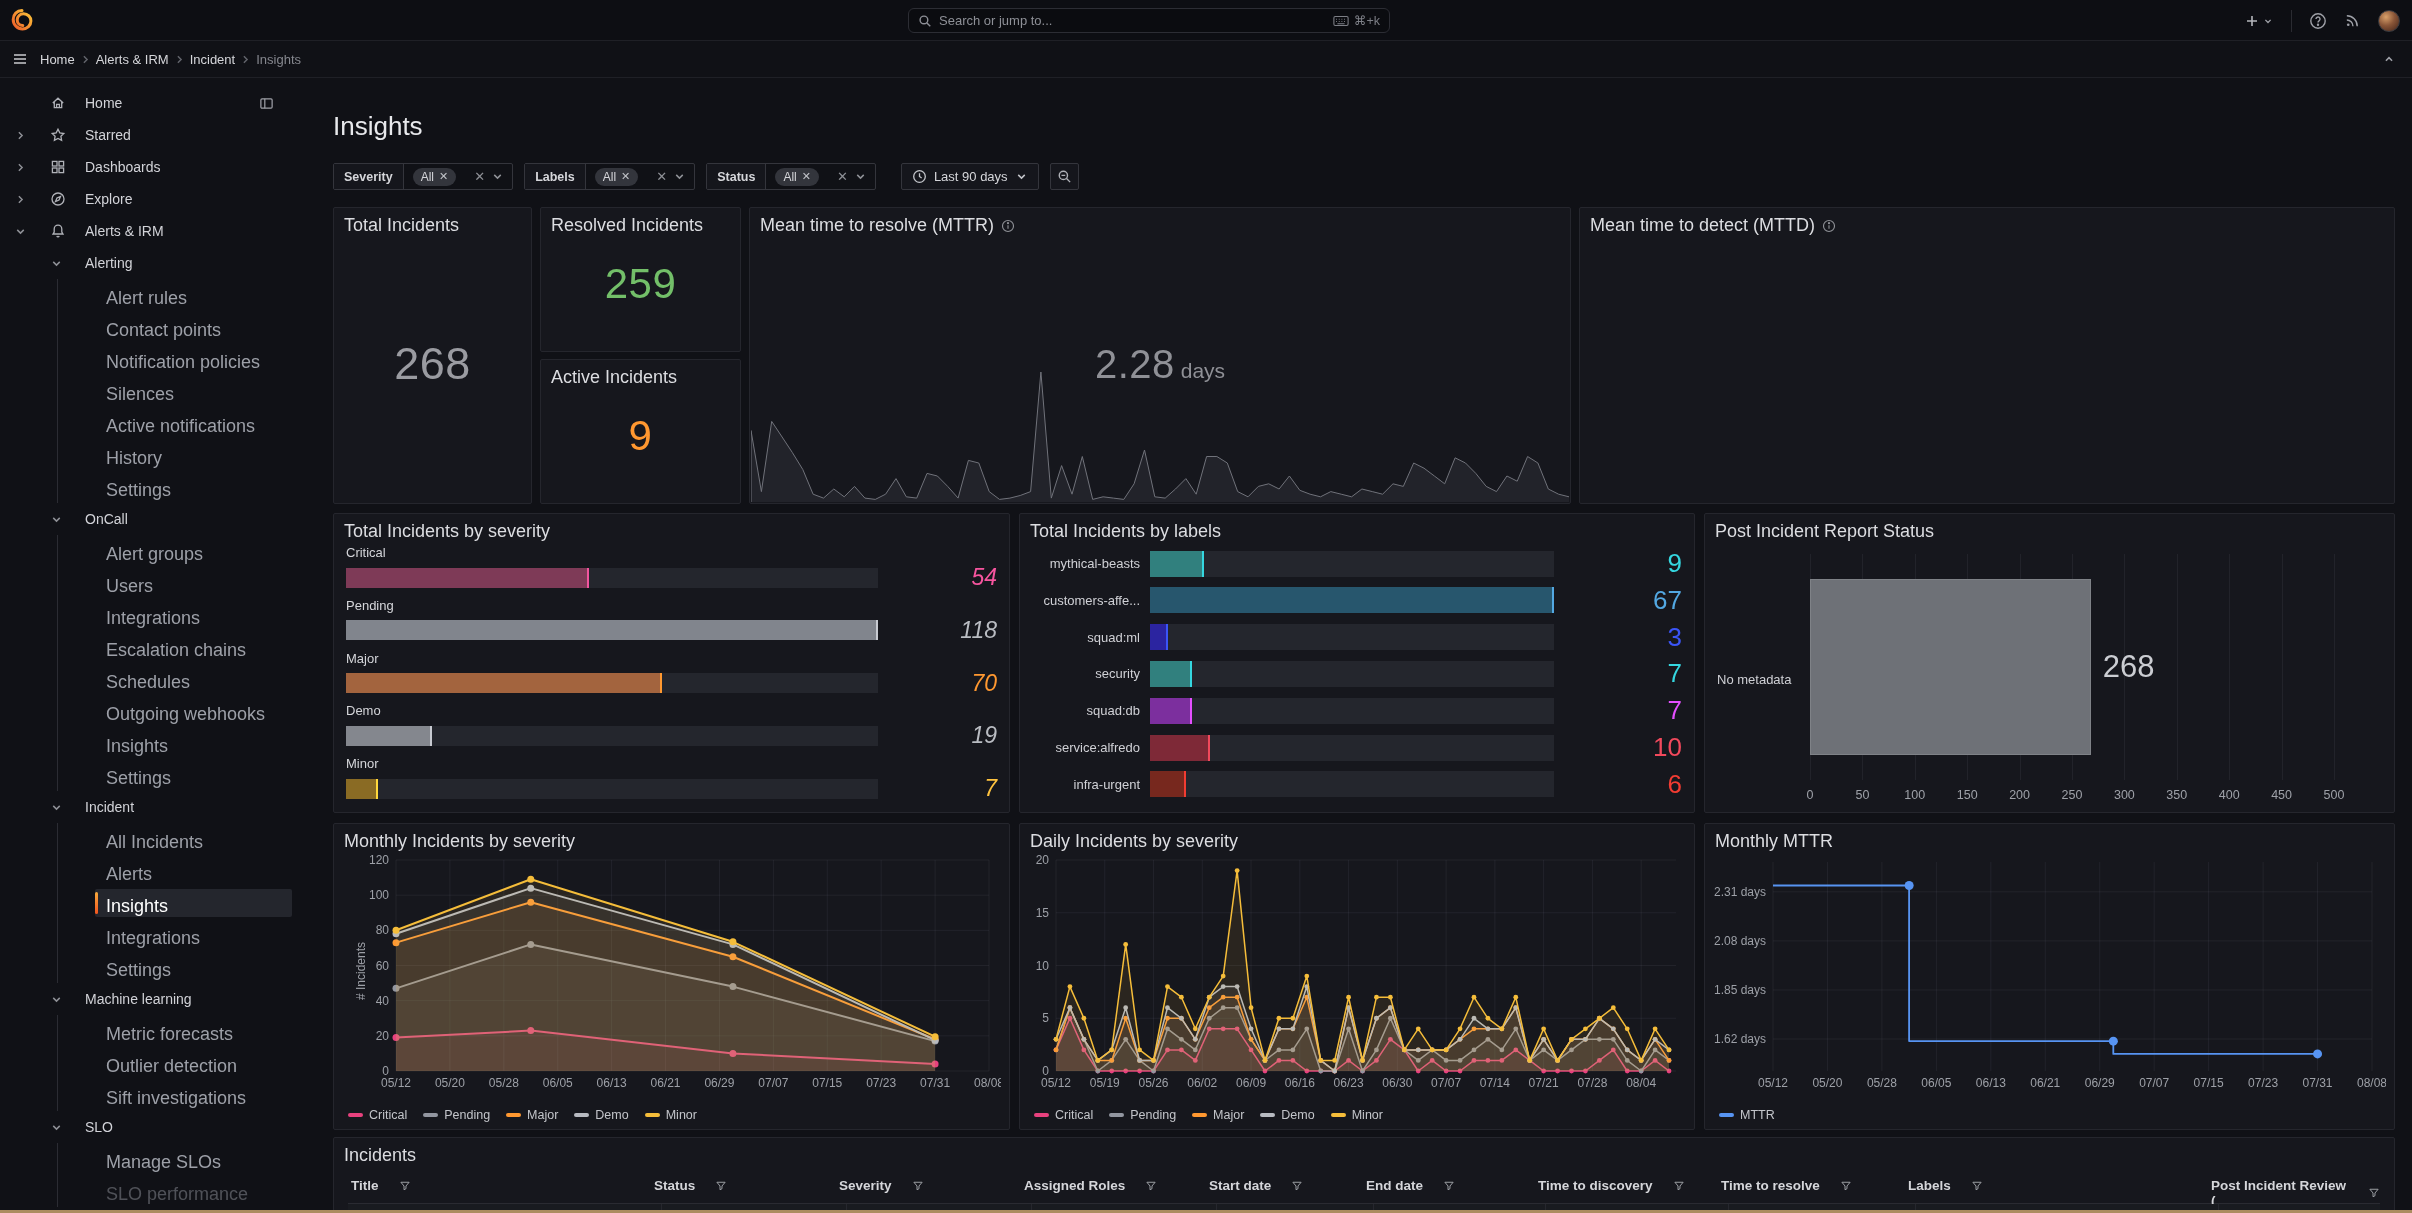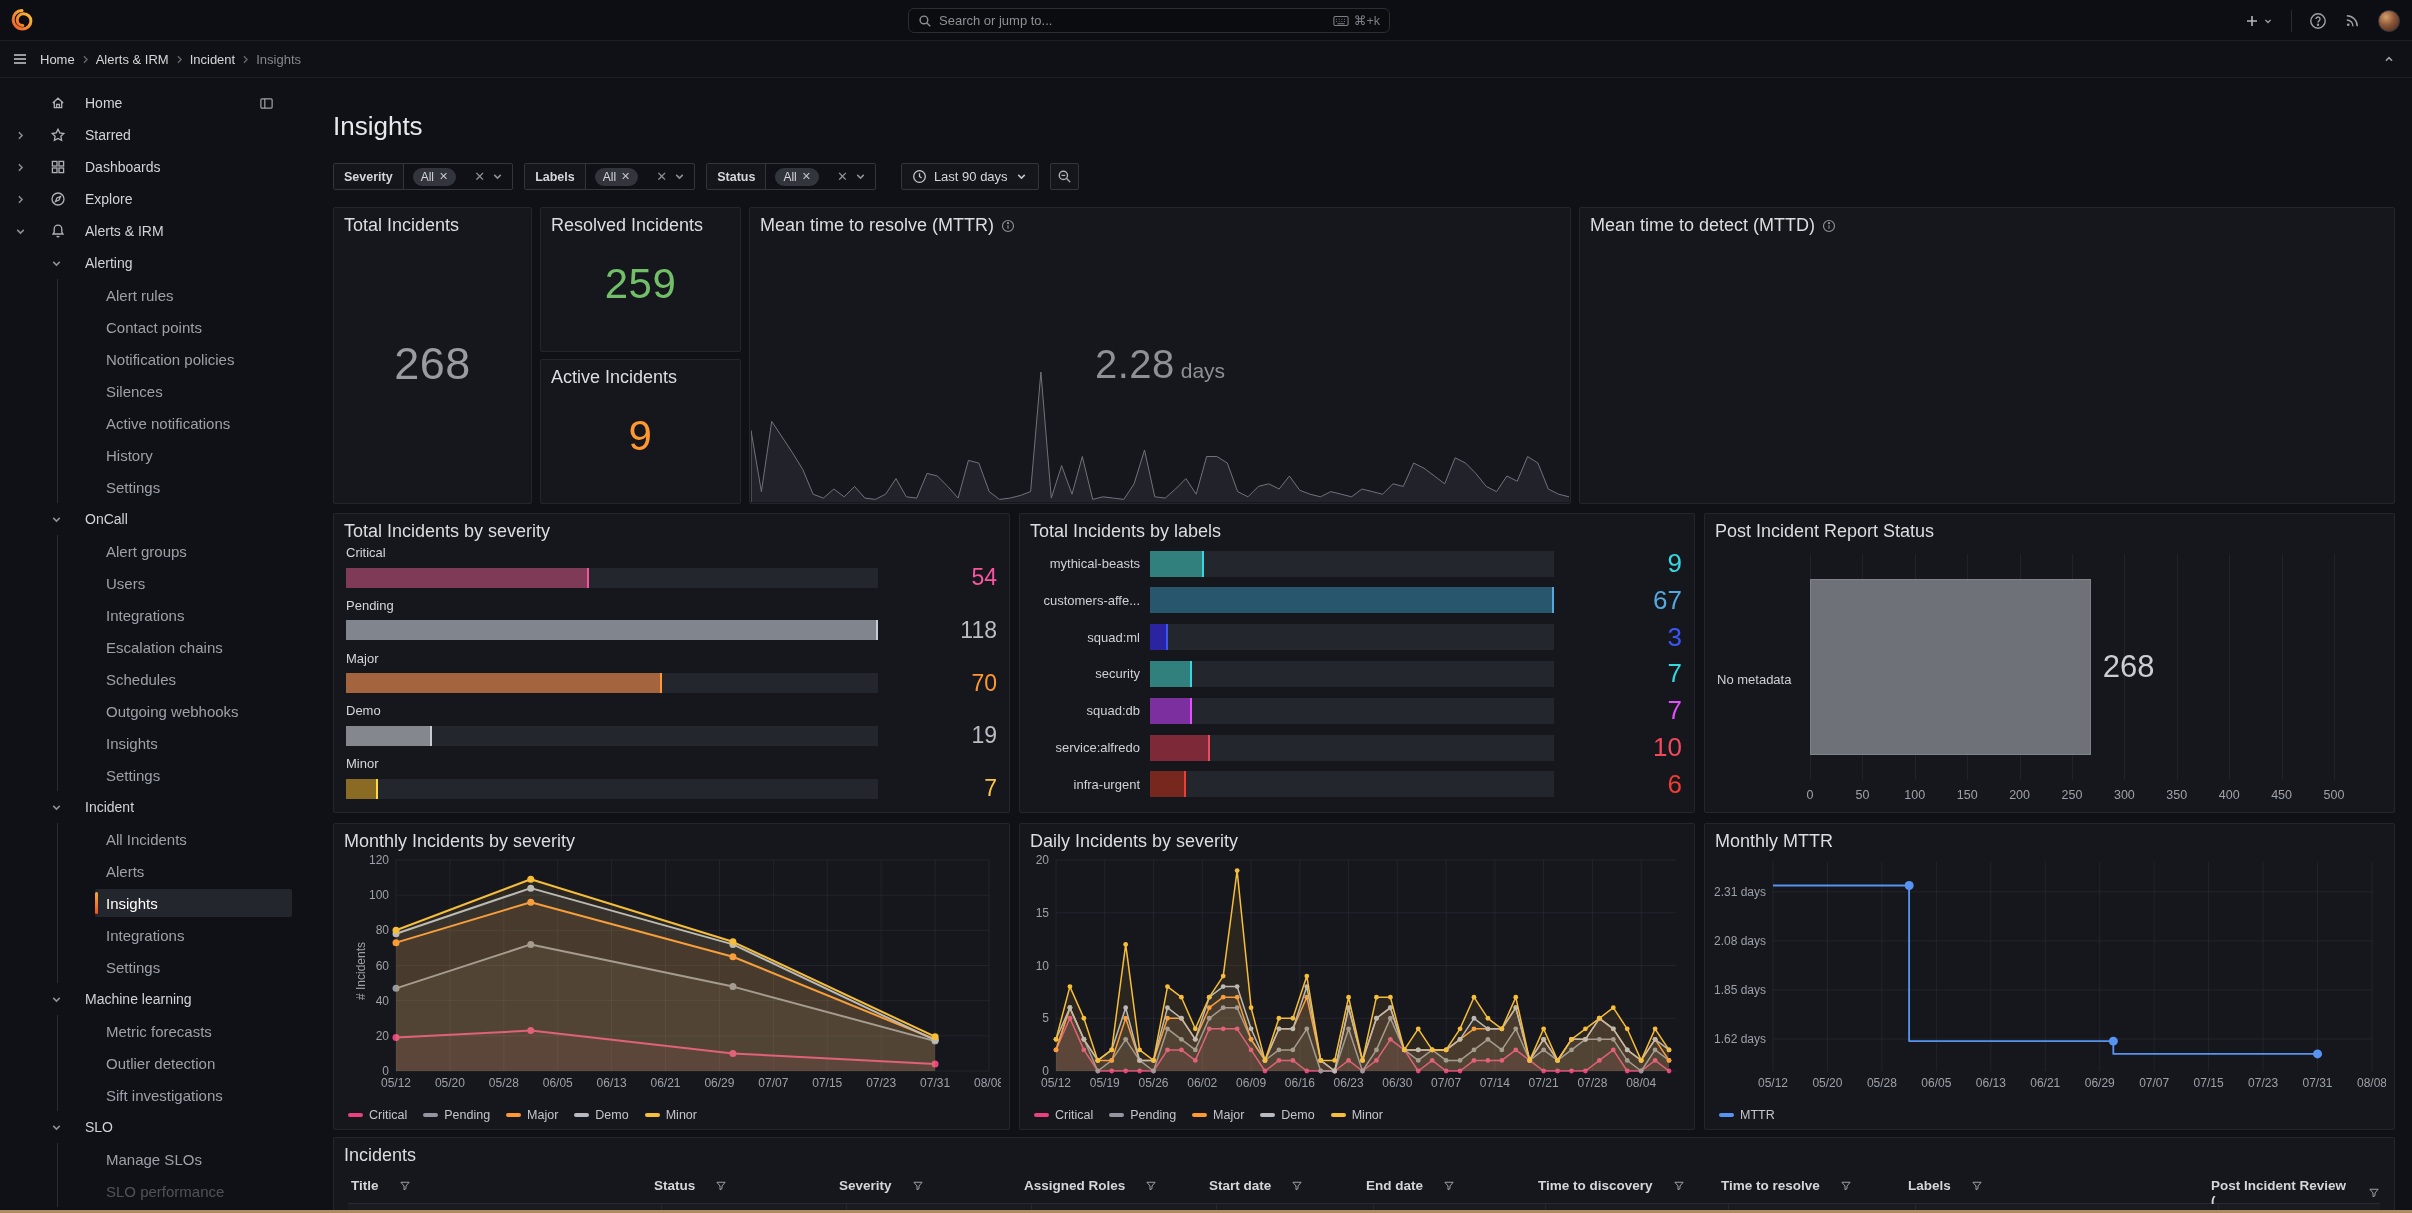--- a/index.html
+++ b/index.html
@@ -39,22 +39,22 @@
   .srow { height:32px; position:relative; display:flex; align-items:center; cursor:pointer; }
   .srow .chev0 { position:absolute; left:14px; color:#8e9096; display:flex; }
   .srow .chev1 { position:absolute; left:50px; color:#8e9096; display:flex; }
   .srow .sicon { position:absolute; left:50px; color:#b0b2b8; display:flex; }
   .srow .slabel0 { margin-left:85px; font-size:14px; color:#d2d3d8; }
   .srow .slabel1 { margin-left:85px; font-size:14px; color:#d2d3d8; font-weight:500; }
   .srow .dock { position:absolute; right:26px; color:#9fa1a8; display:flex; }
   .sgroup { border-left:1px solid #2b2c33; margin-left:57px; }
   .sgroup .srow { height:32px; }
   .pill { margin-left:37px; margin-right:8px; height:28px; flex:1; display:flex;
-    align-items:center; padding-left:11px; border-radius:2px; position:relative;
-    font-size:15px; color:#9da0a8; }
+    align-items:flex-end; padding-left:11px; border-radius:2px; position:relative;
+    font-size:18px; color:#9da0a8; }
   .pill.sel { background:#24262d; color:#ffffff; }
   .pill.sel::before { content:""; position:absolute; left:0; top:3px; bottom:3px; width:3px;
     border-radius:2px; background:linear-gradient(#f8ab3c,#f0541e); }
   .srow.faded { opacity:.45; }
 
   
   .main { flex:1; padding:0 17px 0 33px; }
   .pagetitle { margin-top:33px; font-size:26px; font-weight:500; color:#e8e9ec; }
   .filters { margin-top:21px; display:flex; align-items:center; gap:11px; height:27px; }
   .fgroup { display:flex; align-items:center; height:27px; border:1px solid #34353c;
@@ -87,21 +87,21 @@
   .statval { position:absolute; left:0; right:0; top:53%; transform:translateY(-50%);
     text-align:center; font-weight:500; }
   .statnum { font-size:45px; letter-spacing:.5px; }
   .statunit { font-size:21px; margin-left:6px; font-weight:500; }
   .sparkwrap { position:absolute; left:1px; right:1px; bottom:1px; height:132px; }
 
   
   .bgbody { position:absolute; left:12px; right:12px; top:31px; bottom:10px;
     display:flex; flex-direction:column; justify-content:space-between; }
   .bgrow .bglabel { font-size:13px; color:#d5d6da; margin-bottom:4px; }
-  .bgline { display:flex; align-items:center; }
+  .bgline { display:flex; align-items:center;font-style:italic; }
   .bgtrack { width:532px; height:20px; background:#24262d; position:relative; }
   .bgfill { position:absolute; left:0; top:0; bottom:0; }
   .bgcap { position:absolute; top:0; bottom:0; width:2px; }
   .bgval { flex:1; text-align:right; font-size:23px; font-weight:500; }
 
   .lbody { position:absolute; left:12px; right:12px; top:34px; bottom:12px;
     display:flex; flex-direction:column; justify-content:space-between; }
   .lrow { display:flex; align-items:center; }
   .llabel { width:118px; text-align:right; font-size:13px; color:#d0d1d6; padding-right:10px; white-space:nowrap; overflow:hidden; }
   .ltrack { width:404px; height:26px; background:#24262d; position:relative; }

